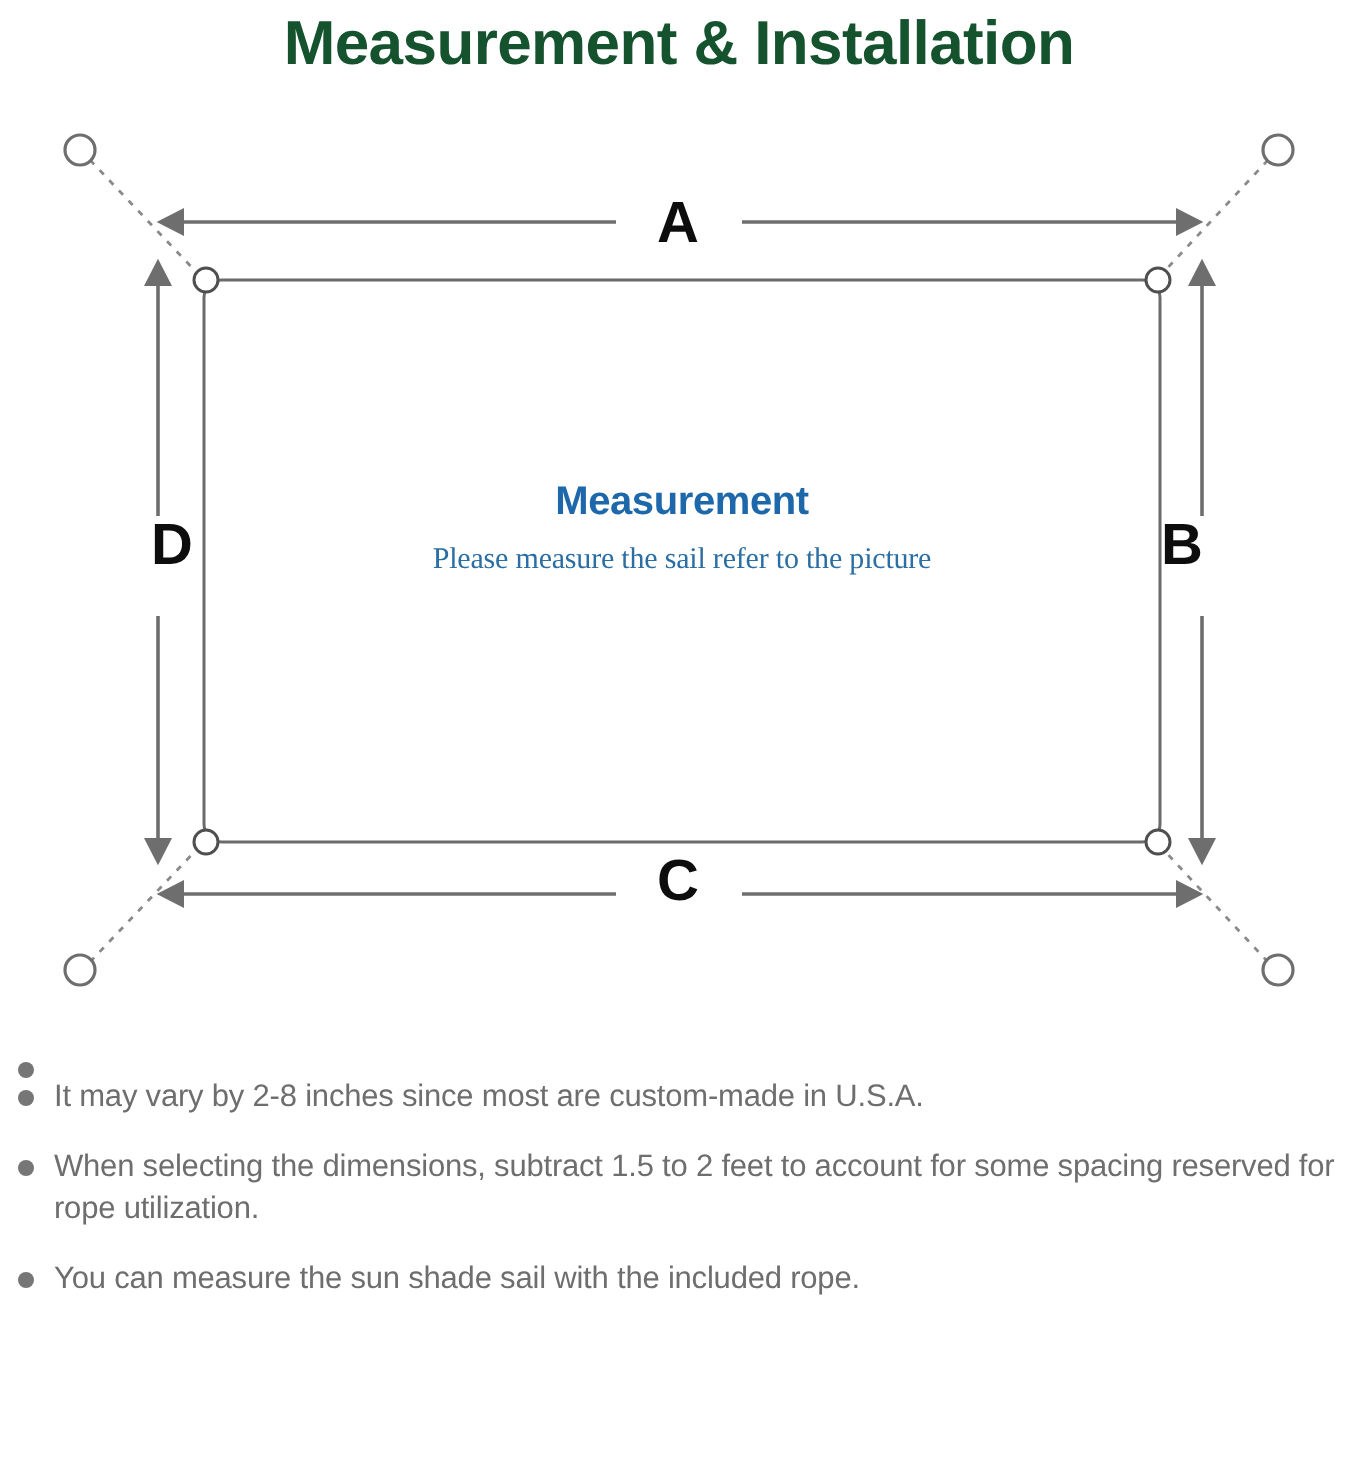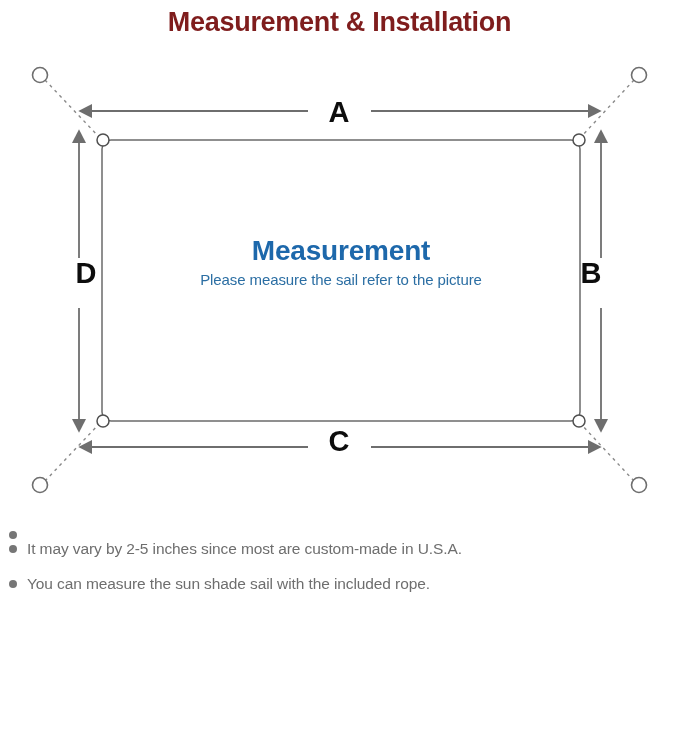--- a/index.html
+++ b/index.html
@@ -17,23 +17,23 @@
   }
 
   
   #page-title {
     position: absolute;
     left: 0;
     top: 0;
     width: 679px;
     text-align: center;
     font-family: "Liberation Sans", sans-serif;
-    font-size: 27px;
+    font-size: 31px;
     font-weight: bold;
-    color: #7f1d1d;
+    color: #14532d;
     letter-spacing: -0.3px;
     line-height: 40px;
     padding-top: 2px;
     white-space: nowrap;
   }
 
   
   #diagram {
     position: absolute;
     left: 0;
@@ -62,28 +62,28 @@
   
   #sail-caption {
     position: absolute;
     left: 102px;
     top: 192px;
     width: 478px;
     text-align: center;
   }
   #sail-caption-title {
     font-family: "Liberation Sans", sans-serif;
-    font-size: 28px;
+    font-size: 20px;
     font-weight: bold;
     color: #1d68ab;
     line-height: 30px;
     letter-spacing: -0.2px;
   }
   #sail-caption-sub {
-    font-family: Liberation Sans, sans-serif;
+    font-family: Liberation Serif, serif;
     font-size: 15px;
     font-weight: normal;
     color: #2b6ea3;
     line-height: 22px;
     margin-top: 3px;
     letter-spacing: -0.1px;
   }
 
   
   #notes {
@@ -187,19 +187,23 @@
   </div>
 
 </div>
 
 <div id="notes">
   <div class="note-item">
     <span class="note-bullet"></span>
   </div>
   <div class="note-item">
     <span class="note-bullet"></span>
-    <span>It may vary by 2-5 inches since most are custom-made in U.S.A.</span>
+    <span>It may vary by 2-8 inches since most are custom-made in U.S.A.</span>
+  </div>
+  <div class="note-item">
+    <span class="note-bullet"></span>
+    <span>When selecting the dimensions, subtract 1.5 to 2 feet to account for some spacing reserved for rope utilization.</span>
   </div>
   <div class="note-item">
     <span class="note-bullet"></span>
     <span>You can measure the sun shade sail with the included rope.</span>
   </div>
 </div>
 
 </body></html>

